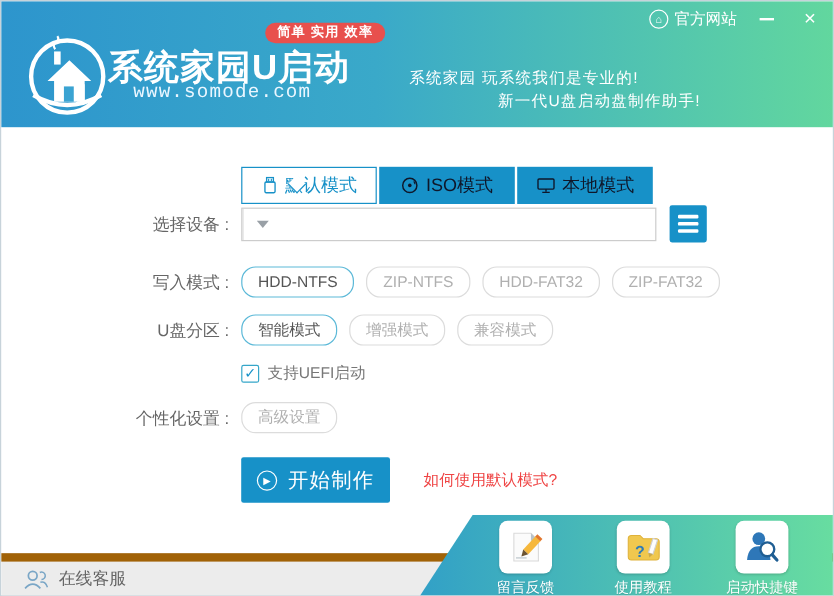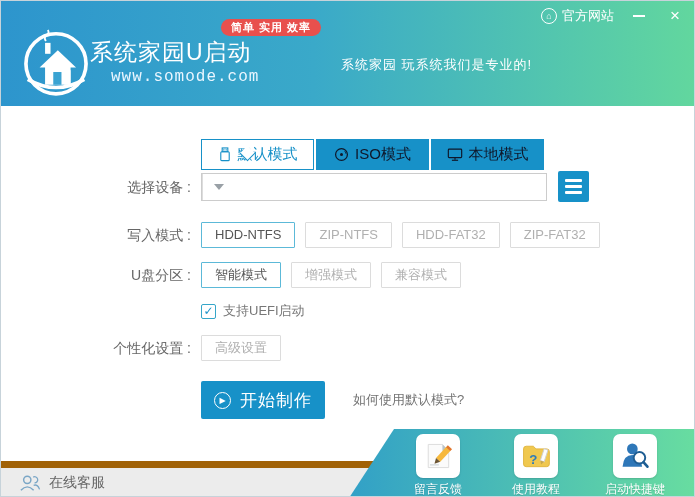--- a/index.html
+++ b/index.html
@@ -14,21 +14,21 @@
     position:absolute; left:0; top:0; width:695px; height:105px;
     background:linear-gradient(90deg,#2d95cd 0%,#3aa9c9 45%,#62d79e 100%);
   }
   .titlebar-right { position:absolute; top:6px; right:10px; display:flex; align-items:center; gap:14px; }
   .official-site { display:flex; align-items:center; gap:5px; color:#fff; font-size:13px; cursor:pointer; }
   .site-icon { width:16px; height:16px; border:1px solid #fff; border-radius:50%; display:flex; align-items:center; justify-content:center; font-size:9px; color:#fff; }
   .win-btn { color:#fff; width:22px; height:18px; display:flex; align-items:center; justify-content:center; cursor:pointer; }
   .min-bar { width:12px; height:2px; background:#fff; display:inline-block; }
   .close-btn { font-size:17px; line-height:16px; }
   .logo-svg { position:absolute; left:14px; top:21px; }
-  .logo-title { position:absolute; left:89px; top:36px; color:#fff; font-size:23px; font-weight:normal; letter-spacing:1px; }
+  .logo-title { position:absolute; left:89px; top:36px; color:#fff; font-size:29px; font-weight:bold; letter-spacing:1px; }
   .logo-url { position:absolute; left:110px; top:67px; color:#eaf6ff; font-size:16px; letter-spacing:1px;font-family:Liberation Mono, monospace; }
   .badge {
     position:absolute; left:220px; top:18px; height:17px; padding:0 10px;
     background:#e8504d; border-radius:9px; color:#fff; font-size:11px;
     line-height:17px; font-weight:bold; letter-spacing:1px;
   }
   .slogan1 { position:absolute; left:340px; top:55px; color:#fff; font-size:13px; letter-spacing:1px; }
   .slogan2 { position:absolute; left:414px; top:74px; color:#fff; font-size:13px; letter-spacing:1px; }
   
   .tabs { position:absolute; left:200px; top:122px; display:flex; gap:2px;margin-top:16px; }
@@ -60,40 +60,40 @@
   .device-value { flex:1; padding-left:10px; color:#8a8a8a; font-size:13px; white-space:nowrap; overflow:hidden; }
   .select-arrow-box { width:32px; height:100%; border-left:1px solid #ddd; display:flex; align-items:center; justify-content:center; }
   .select-arrow { width:0; height:0; border-left:5px solid transparent; border-right:5px solid transparent; border-top:6px solid #99a0a6; }
   .menu-btn {
     position:absolute; left:357px; top:-2px; width:31px; height:31px; background:#1791c8;
     display:flex; flex-direction:column; align-items:center; justify-content:center; gap:3px;
     cursor:pointer; border-radius:2px;
   }
   .menu-btn i { width:17px; height:3px; background:#fff; border-radius:1px; }
   .opt {
-    height:26px; padding:0 13px; border:1px solid #dcdcdc; border-radius:1px; background:#fff;
+    height:26px; padding:0 13px; border:1px solid #dcdcdc; border-radius:12px; background:#fff;
     color:#b0b0b0; font-size:13px; line-height:24px; cursor:pointer; white-space:nowrap;
   }
   .opt.active { border-color:#5cb9d8; color:#555; }
   .checkbox-wrap { display:flex; align-items:center; gap:7px; cursor:pointer; }
   .checkbox {
     width:15px; height:15px; border:1px solid #35a6c9; border-radius:2px; background:#fff;
     display:flex; align-items:center; justify-content:center; color:#1791c8; font-size:12px; font-weight:bold;
   }
   .checkbox-label { color:#777; font-size:13px; }
   .start-btn {
     width:124px; height:38px; background:#1791c8; border-radius:2px; color:#fff;
     display:flex; align-items:center; justify-content:center; gap:9px; font-size:17px;
     cursor:pointer; letter-spacing:1px;
   }
   .play-circle {
     width:17px; height:17px; border:1.5px solid #fff; border-radius:50%;
     display:flex; align-items:center; justify-content:center; font-size:8px; color:#fff; padding-left:1px;
   }
-  .help-link { margin-left:18px; color:#737373; font-size:13px; line-height:38px; cursor:pointer; }
+  .help-link { margin-left:18px; color:#ef4444; font-size:13px; line-height:38px; cursor:pointer; }
   
   .footer-gray {
     position:absolute; left:0; top:460px; width:695px; height:37px; background:#ececec;
     border-top:7px solid #a16207; display:flex; align-items:center; z-index:1;
   }
   .service { display:flex; align-items:center; gap:8px; margin-left:18px; cursor:pointer; }
   .service-label { color:#666; font-size:14px; }
   .footer-teal {
     position:absolute; left:330px; top:428px; width:365px; height:69px; z-index:2;
     background:linear-gradient(90deg,#2f9dc9 0%,#68dda0 100%);
@@ -119,20 +119,21 @@
       <rect x="33" y="22" width="6" height="12" fill="#ffffff"></rect>
       <path d="M34 20 q-3 -4 1 -7 q3 -2 1 -5" fill="none" stroke="#ffffff" stroke-width="2"></path>
       <rect x="42" y="54" width="9" height="14" fill="#3aa3d2"></rect>
       <rect x="54" y="52" width="7" height="16" fill="#ffffff" opacity="0.9"></rect>
       <path d="M14 62 Q45 80 76 62" fill="none" stroke="#ffffff" stroke-width="4"></path>
     </svg>
     <div class="logo-title">系统家园U启动</div>
     <div class="logo-url">www.somode.com</div>
     <div class="badge">简单 实用 效率</div>
     <div class="slogan1">系统家园 玩系统我们是专业的!</div>
+    <div class="slogan2">新一代U盘启动盘制作助手!</div>
 
     <div class="titlebar-right">
       <div class="official-site">
         <span class="site-icon">⌂</span>
         <span>官方网站</span>
       </div>
       <div class="win-btn">
           <span class="min-bar"></span>
         </div>
       <div class="win-btn close-btn">×</div>

